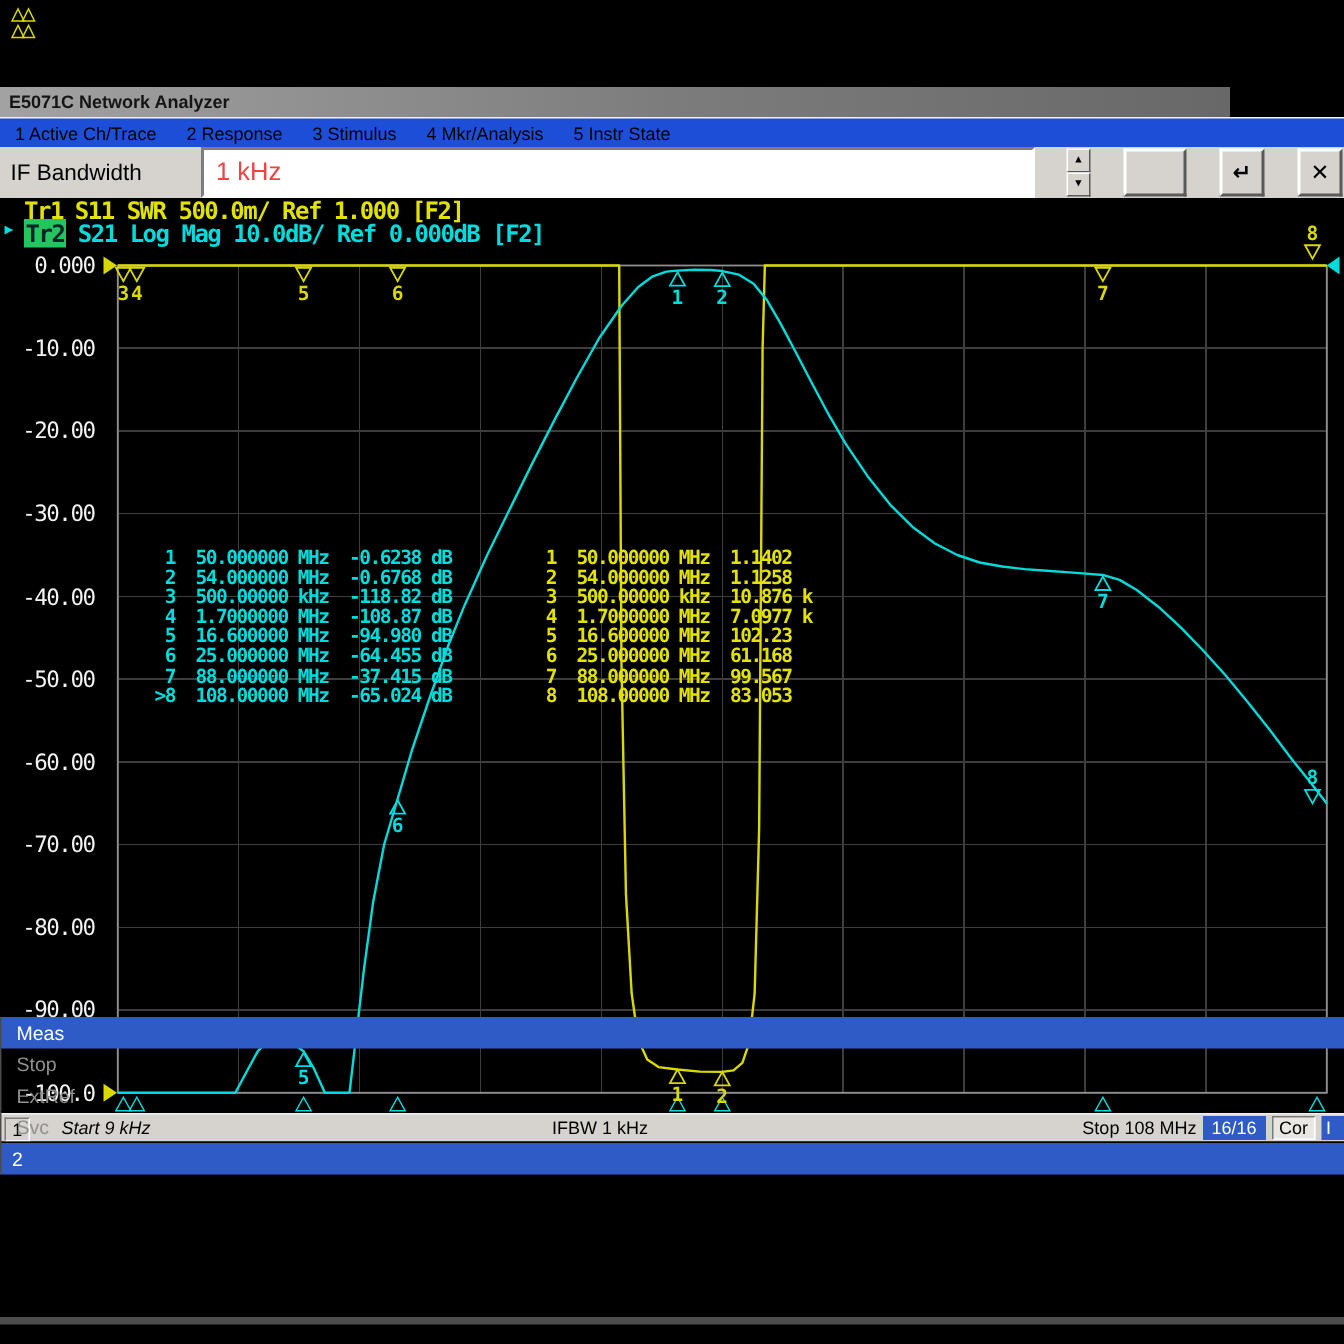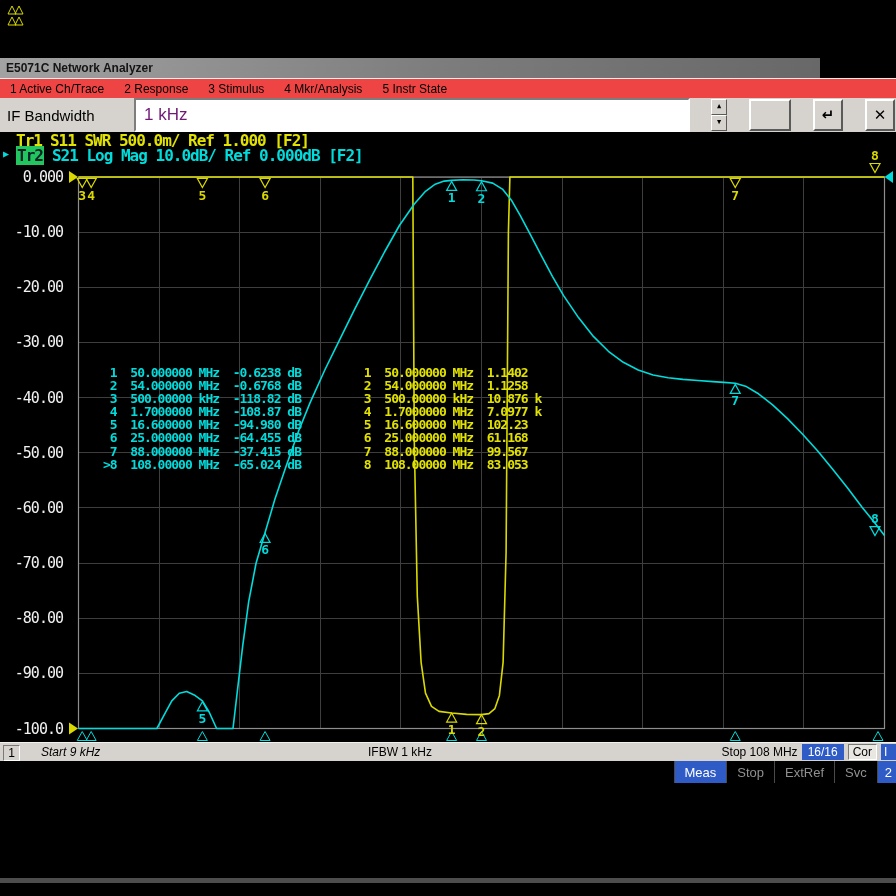--- a/index.html
+++ b/index.html
@@ -6,29 +6,29 @@
   .stage{position:relative;width:896px;height:896px;background:#000;overflow:hidden;
          font-family:"DejaVu Sans Mono",monospace;}
   #gfx{position:absolute;left:0;top:0;width:896px;height:896px;z-index:1;}
 
   
   .titlebar{position:absolute;top:58px;left:0;width:820px;height:20px;z-index:2;
     background:linear-gradient(to right,#a2a2a2,#7c7c7c 55%,#686868);
     display:flex;align-items:center;padding-left:6px;box-sizing:border-box;
     font:bold 12px "Liberation Sans",sans-serif;color:#141414;}
   .menubar{position:absolute;top:78px;left:0;width:896px;height:20px;z-index:2;
-    background:#ef4444;border-top:1px solid #f2f1ee;box-sizing:border-box;
+    background:#1d4ed8;border-top:1px solid #f2f1ee;box-sizing:border-box;
     display:flex;align-items:center;font:12px "Liberation Sans",sans-serif;color:#000;}
   .menu-item{padding:0 10px;white-space:nowrap;}
   .entrybar{position:absolute;top:98px;left:0;width:896px;height:34px;z-index:2;
     background:#d6d3ce;display:flex;align-items:stretch;box-sizing:border-box;gap:20px;}
   .entry-label{width:114px;display:flex;align-items:center;padding-left:7px;box-sizing:border-box;
     font:15px "Liberation Sans",sans-serif;color:#000;}
   .entry-input{flex:1;border:2px solid;border-color:#7d7d7d #ffffff #ffffff #7d7d7d;
-    background:#fff;font:17px "Liberation Sans",sans-serif;color:#701a75;padding-left:8px;outline:none;}
+    background:#fff;font:17px "Liberation Sans",sans-serif;color:#ef4444;padding-left:8px;outline:none;}
   .spinner{width:16px;display:flex;flex-direction:column;margin:1px;}
   .spin-btn{flex:1;background:#d6d3ce;border:1px solid;border-color:#fff #5a5a5a #5a5a5a #fff;
     font-size:7px;line-height:13px;text-align:center;color:#000;}
   .blank-btn{width:38px;margin:1px;background:#d6d3ce;border:2px solid;
     border-color:#fff #5a5a5a #5a5a5a #fff;}
   .push-btn{width:30px;margin:1px;background:#d6d3ce;border:2px solid;
     border-color:#fff #5a5a5a #5a5a5a #fff;font:bold 15px "DejaVu Sans",sans-serif;color:#000;
     display:flex;align-items:center;justify-content:center;padding:0;}
 
   
@@ -57,21 +57,21 @@
     text-align:center;border:1px solid;border-color:#7a7a7a #fff #fff #7a7a7a;}
   .start{position:absolute;left:41px;top:2px;font-style:italic;}
   .ifbw{position:absolute;left:368px;top:2px;}
   .rgroup{position:absolute;right:0;top:1px;display:flex;align-items:center;gap:4px;}
   .bluebox{background:#2e5bc6;color:#fff;padding:1px 6px;}
   .corbox{background:#e8e7e2;border:1px solid;border-color:#7a7a7a #fff #fff #7a7a7a;padding:0 4px;}
   .edgebox{background:#2e5bc6;color:#fff;width:12px;overflow:hidden;padding:1px 0 1px 3px;}
 
   
   .softkeys{position:absolute;top:761px;left:0;width:896px;height:22px;z-index:2;background:#000;
-    display:flex;justify-content:flex-end;align-items:stretch;font:13px "Liberation Sans",sans-serif;}
+    display:flex;justify-content:flex-end;align-items:stretch;font:13px "Liberation Sans",sans-serif;flex-direction:column;}
   .sk{color:#909090;padding:3px 10px;border-left:1px solid #4a4a4a;display:flex;align-items:center;}
   .sk.active{background:#2e5bc6;color:#fff;}
   .sk.clipped{padding:3px 4px 3px 7px;}
 
   .bottomband{position:absolute;top:878px;left:0;width:896px;height:5px;background:#4d4d4d;z-index:2;}
 </style>
 </head>
 <body>
 
 <div class="stage">

